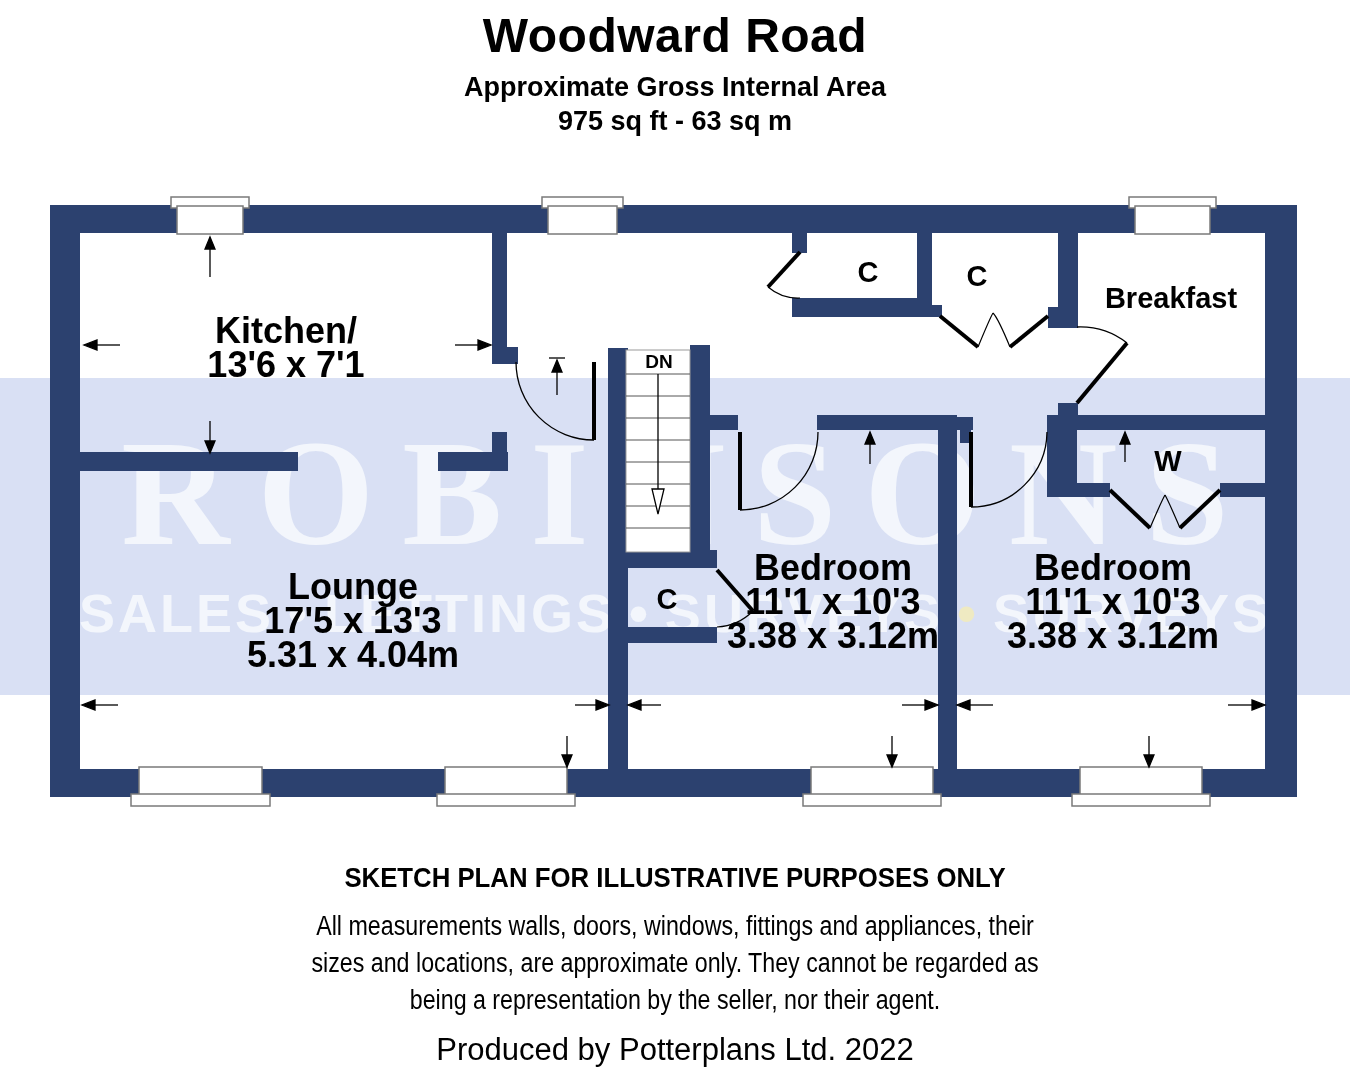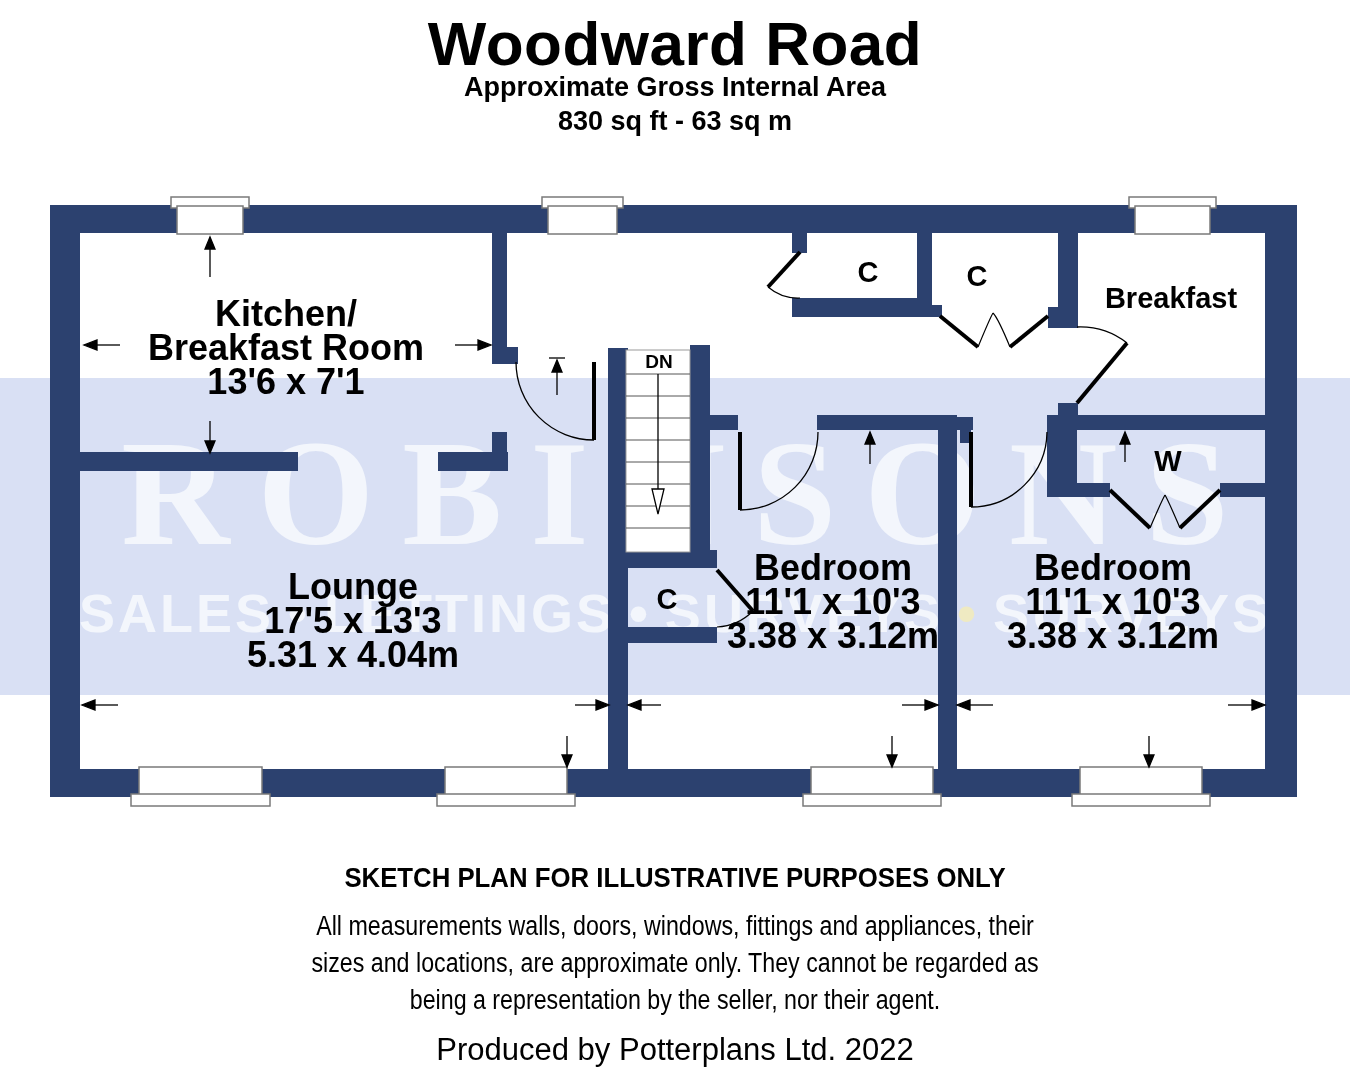--- a/index.html
+++ b/index.html
@@ -2,21 +2,21 @@
 <html><head>
 <meta charset="utf-8">
 <style>
   html,body{margin:0;padding:0;background:#ffffff;}
   body{width:1350px;height:1080px;position:relative;overflow:hidden;
        font-family:"Liberation Sans",sans-serif;color:#000;}
   .abs{position:absolute;}
   .ctr{left:0;width:1350px;text-align:center;}
 
   
-  .title{top:8px;font-size:62px;font-weight:bold;letter-spacing:0.5px;}
+  .title{top:8px;font-size:48px;font-weight:bold;letter-spacing:0.5px;}
   .subtitle{top:72px;font-size:27px;font-weight:bold;text-align:center;}
   .area-line{top:106px;font-size:27px;font-weight:bold;}
 
   
   .wm-band{left:0;top:378px;width:1350px;height:317px;background:#d9e0f4;z-index:1;}
   .wm-name{position:absolute;top:40px;left:0;width:1350px;text-align:center;
            font-family:"Liberation Serif",serif;font-weight:bold;font-size:150px;
            line-height:150px;letter-spacing:28px;padding-left:28px;box-sizing:border-box;
            color:#f3f6fc;white-space:nowrap;}
   .wm-tagline{position:absolute;top:206px;left:0;width:1350px;text-align:center;
@@ -38,21 +38,21 @@
   
   .disc-title{top:862px;font-size:28px;font-weight:bold;transform:scaleX(0.92);}
   .disc-body{top:908px;font-size:27px;line-height:37px;transform:scaleX(0.86);}
   .produced{top:1032px;font-size:31px;}
 </style>
 </head>
 <body>
 
 <div class="abs ctr title">Woodward Road</div>
 <div class="abs ctr subtitle">Approximate Gross Internal Area</div>
-<div class="abs ctr area-line">830 sq ft - 63 sq m</div>
+<div class="abs ctr area-line">975 sq ft - 63 sq m</div>
 
 <div class="abs wm-band">
   <div class="wm-name">ROBINSONS</div>
   <div class="wm-tagline"><span>SALES</span><span class="wm-sep">•</span><span>LETTINGS</span><span class="wm-sep">•</span><span>SURVEYS</span><span class="wm-sep accent">•</span><span>SURVEYS</span></div>
 </div>
 
 <svg class="plan" width="1350" height="1080" viewBox="0 0 1350 1080">
 
   <g fill="#2c416f">
     <rect x="50" y="205" width="1247" height="28"></rect>
@@ -208,21 +208,20 @@
       <polygon points="925,700 925,710 938,705"></polygon>
     <line x1="993" y1="705" x2="970" y2="705"></line>
       <polygon points="970,700 970,710 957,705"></polygon>
     <line x1="1228" y1="705" x2="1252" y2="705"></line>
       <polygon points="1252,700 1252,710 1265,705"></polygon>
   </g>
 </svg>
 
 <div class="room-label" style="left:286px;top:348px">
   <div>Kitchen/</div>
-  <div>Breakfast Room</div>
   <div>13'6 x 7'1</div>
 </div>
 
 <div class="room-label" style="left:353px;top:621px">
   <div>Lounge</div>
   <div>17'5 x 13'3</div>
   <div>5.31 x 4.04m</div>
 </div>
 
 <div class="room-label" style="left:833px;top:602px">

